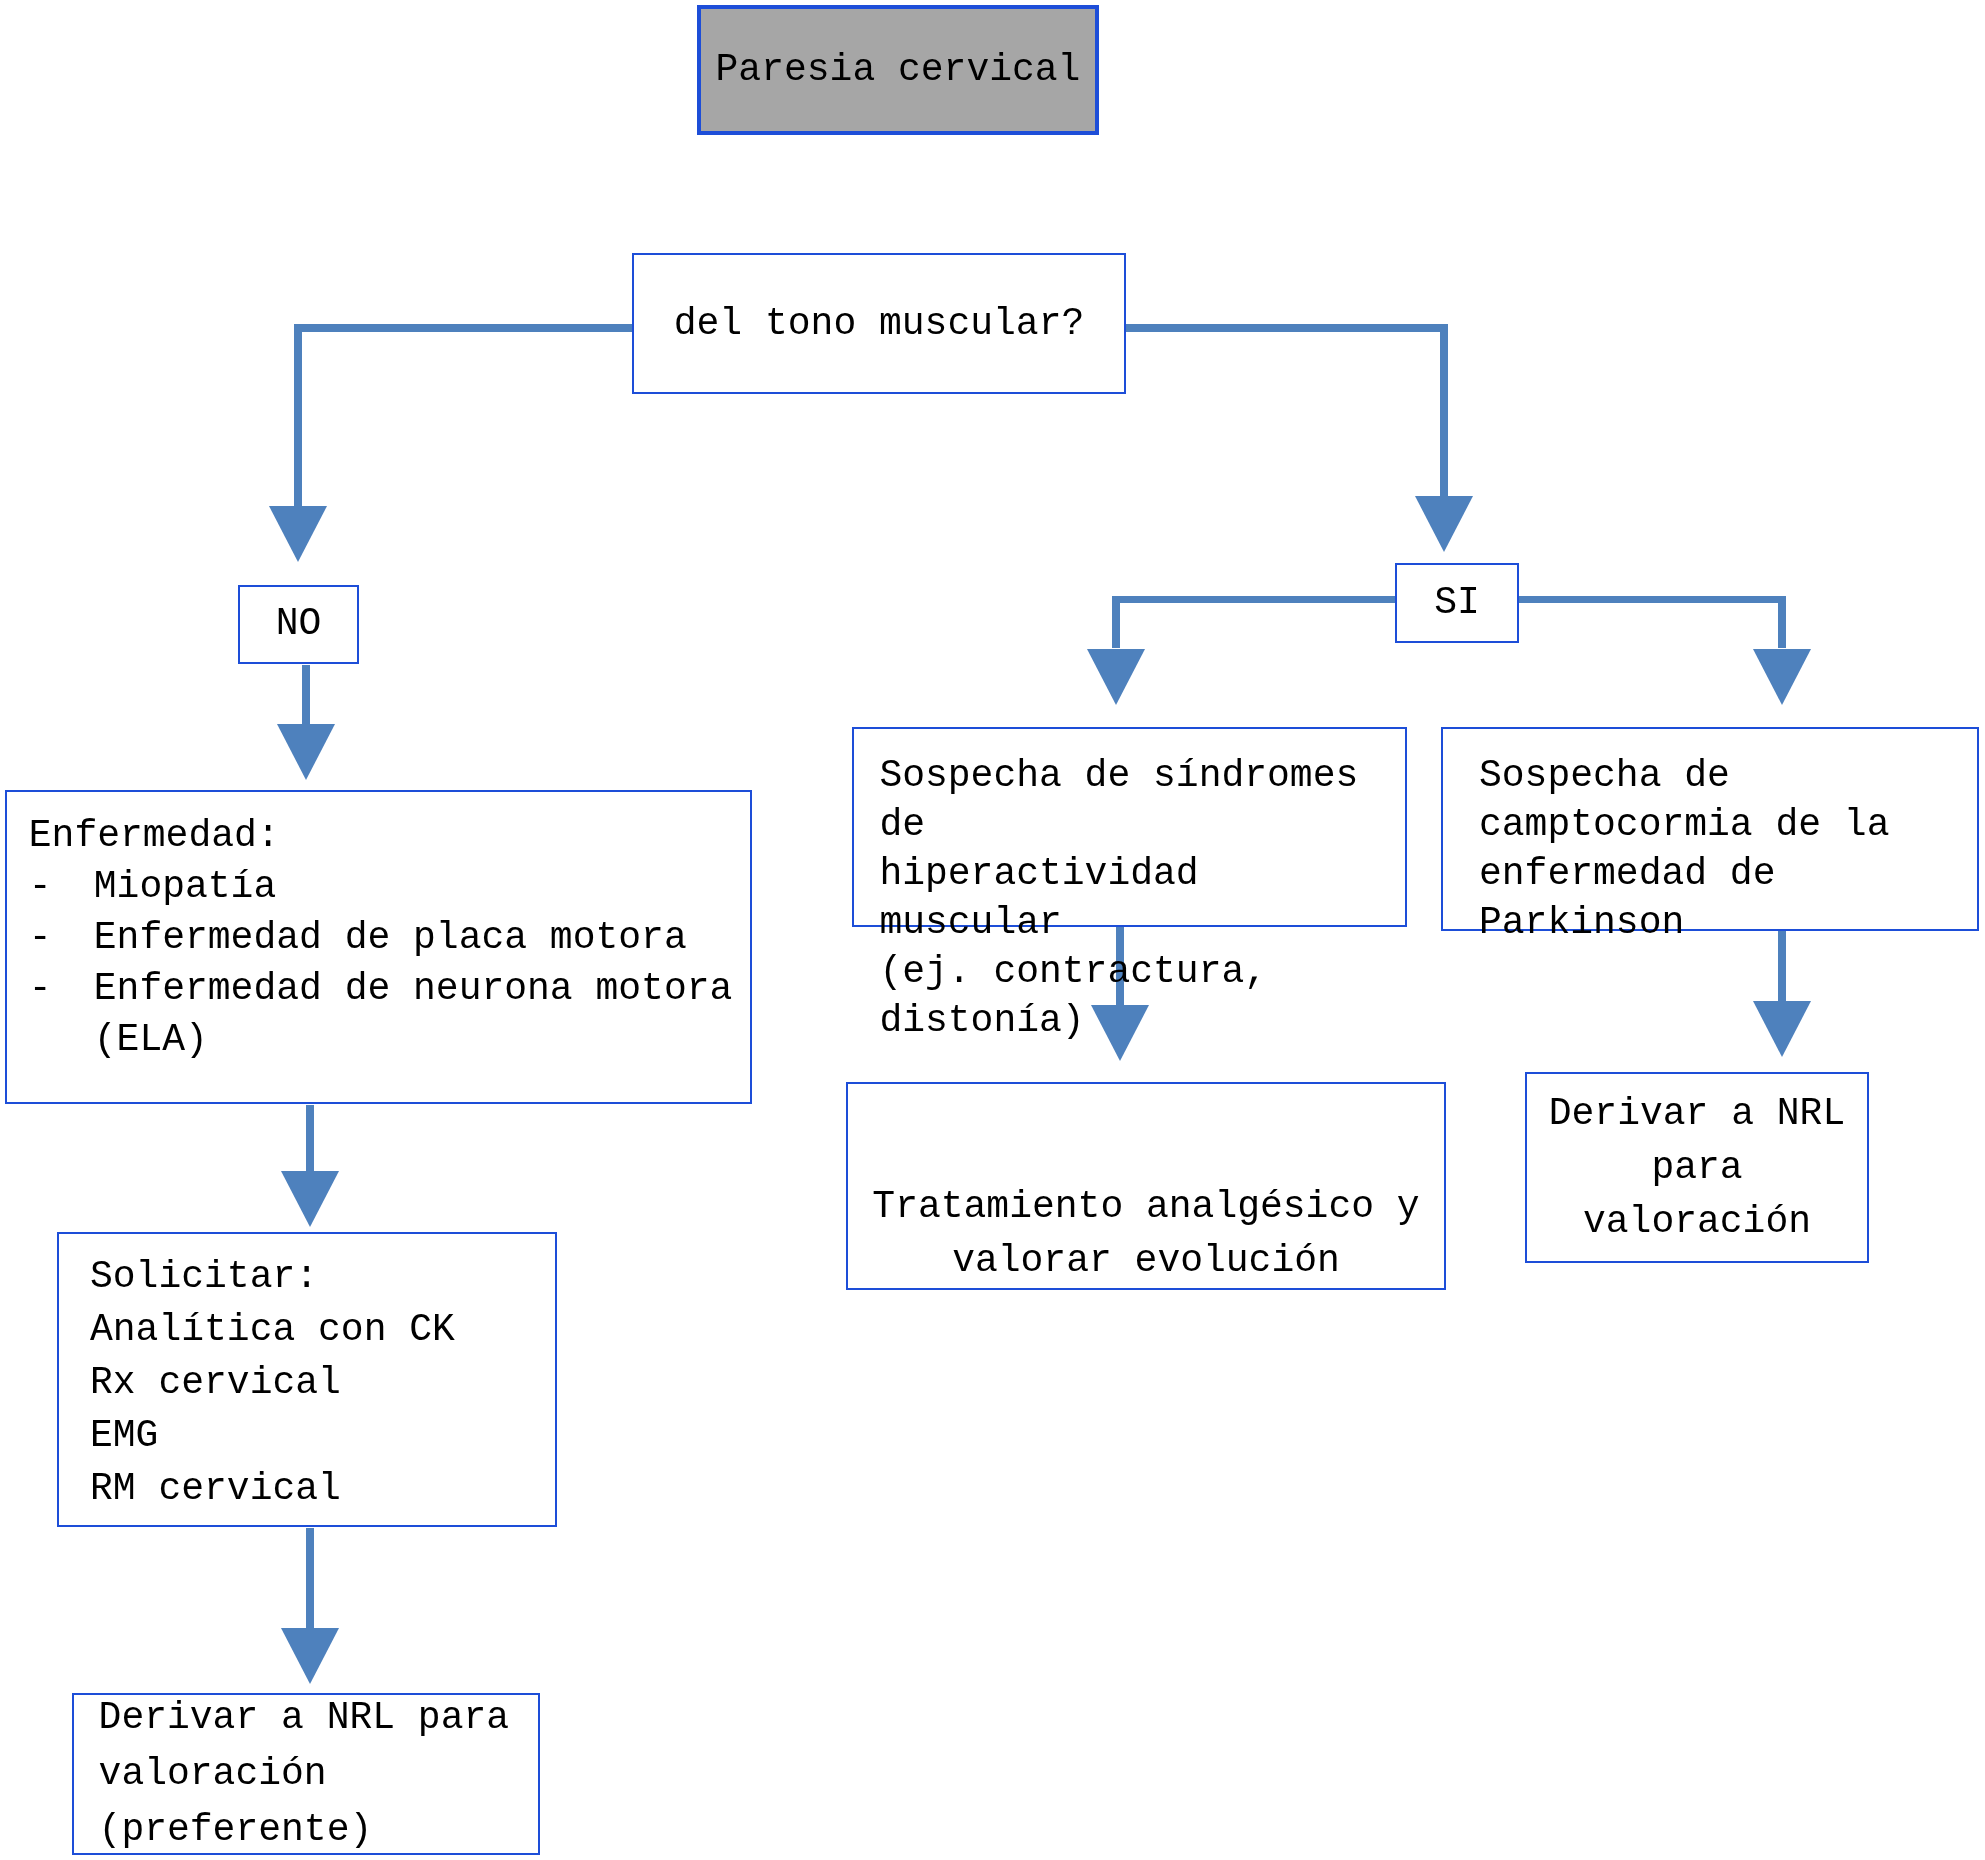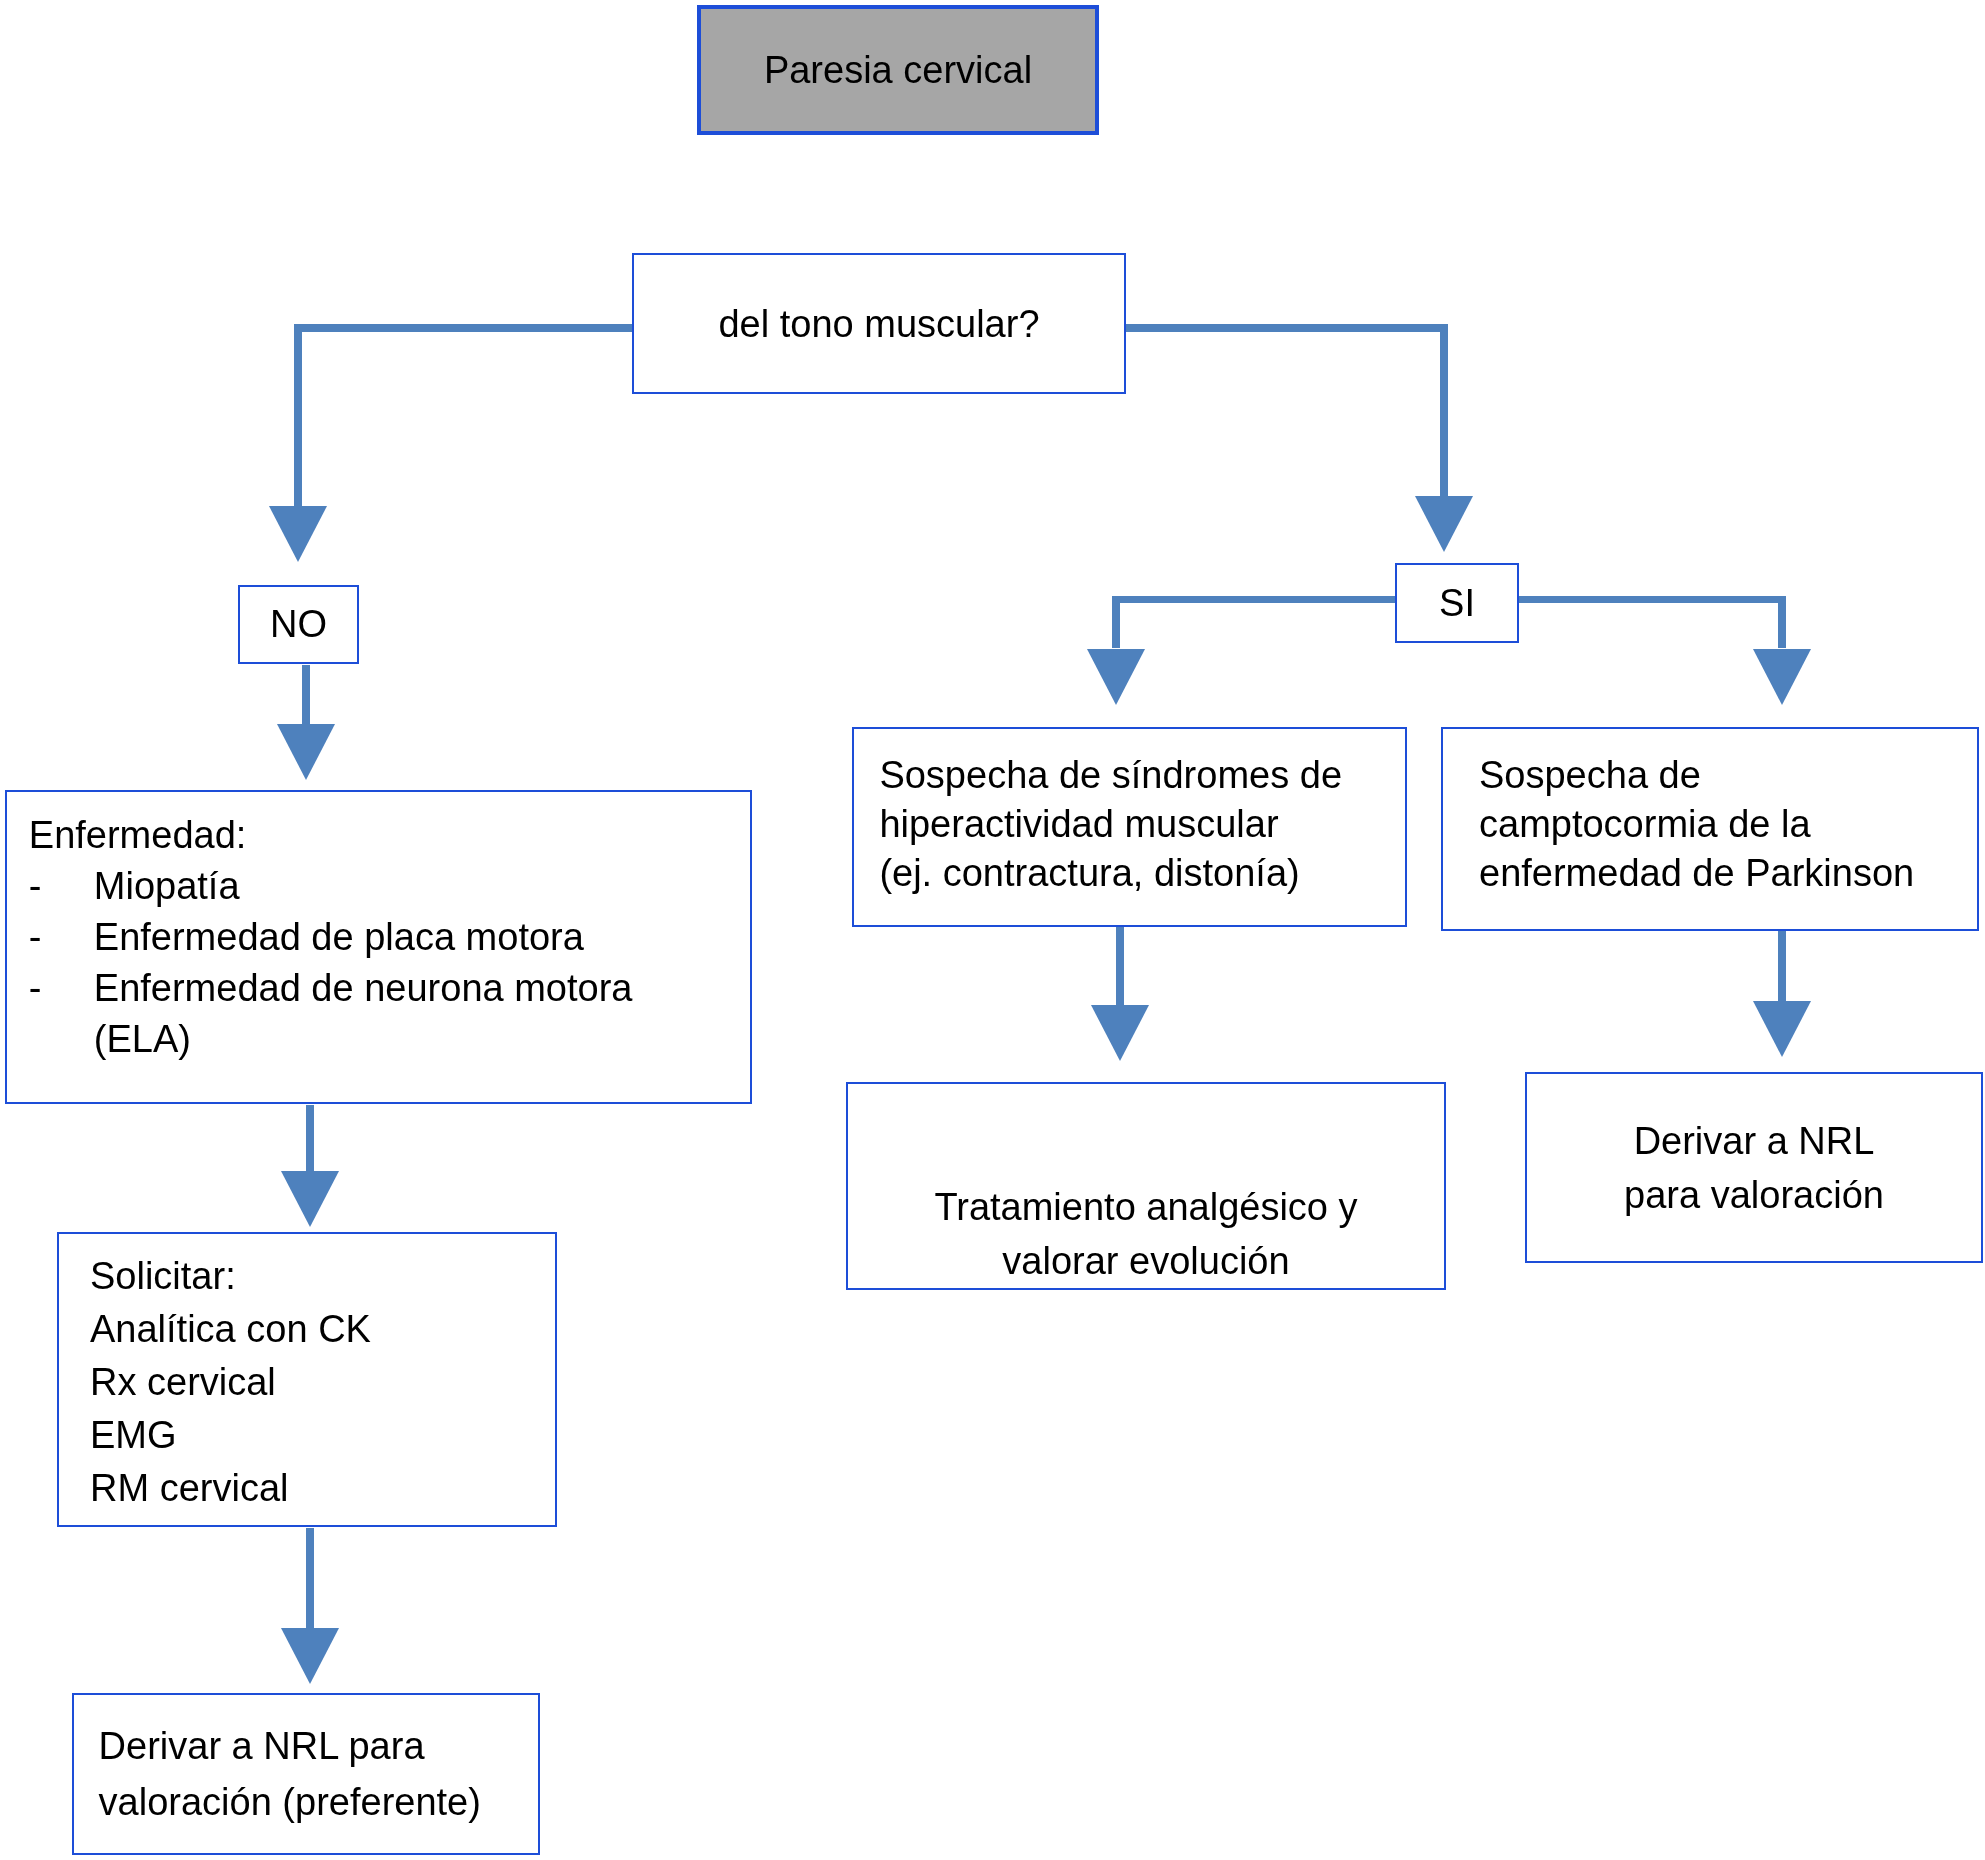--- a/index.html
+++ b/index.html
@@ -4,35 +4,36 @@
 <style>
   html,body{margin:0;padding:0;background:#ffffff;}
   #canvas{
     position:relative;width:1985px;height:1861px;background:#ffffff;
     font-family:"Liberation Sans","DejaVu Sans",sans-serif;
     font-size:38px;color:#000;line-height:1.32;
   }
   .node{
     position:absolute;background:#ffffff;border:2px solid #1d4ed8;
     box-sizing:border-box;
+    font-family:Liberation Mono, monospace;
   }
   .center{display:flex;flex-direction:column;align-items:center;justify-content:center;text-align:center;}
   .leftcol{display:flex;flex-direction:column;justify-content:center;}
   
   #box-paresia{left:697px;top:4.8px;width:402px;height:130px;background:#A6A6A6;border-width:4.8px;}
   #box-question{left:632px;top:253px;width:494px;height:141px;line-height:56px;}
   #box-no{left:238px;top:585px;width:121px;height:79px;}
   #box-si{left:1395px;top:563px;width:124px;height:80px;}
   #box-sospechar{left:4.8px;top:790px;width:747px;height:314px;padding:17.5px 8px 0 22px;line-height:51px;}
   #box-solicitar{left:57px;top:1232px;width:500px;height:295px;padding:16px 8px 0 31px;line-height:53px;}
   #box-derivar-pref{left:72px;top:1693px;width:468px;height:162px;padding-left:24.6px;line-height:56px;}
   #box-sindromes{left:852px;top:727px;width:555px;height:200px;padding:22px 8px 0 25.4px;line-height:49px;}
   #box-campto{left:1441px;top:727px;width:538px;height:204px;padding:22px 8px 0 36px;line-height:49px;}
   #box-trat{left:846px;top:1082px;width:600px;height:208px;line-height:54px;justify-content:flex-end;}
-  #box-derivnrl{left:1525px;top:1072px;width:458px;height:191px;line-height:54px;}
+  #box-derivnrl{left:1525px;top:1072px;width:344px;height:191px;line-height:54px;}
   
   .bullet-row{display:flex;}
   .bullet-row .dash{width:65px;flex:0 0 65px;}
   .bullet-row .indent{width:65px;flex:0 0 65px;}
   
   .seg{position:absolute;background:#4E81BD;}
   .head{position:absolute;width:0;height:0;
         border-left:29px solid transparent;border-right:29px solid transparent;
         border-top:56px solid #4E81BD;}
   #c-left-h{left:294px;top:324px;width:338px;height:8px;}

